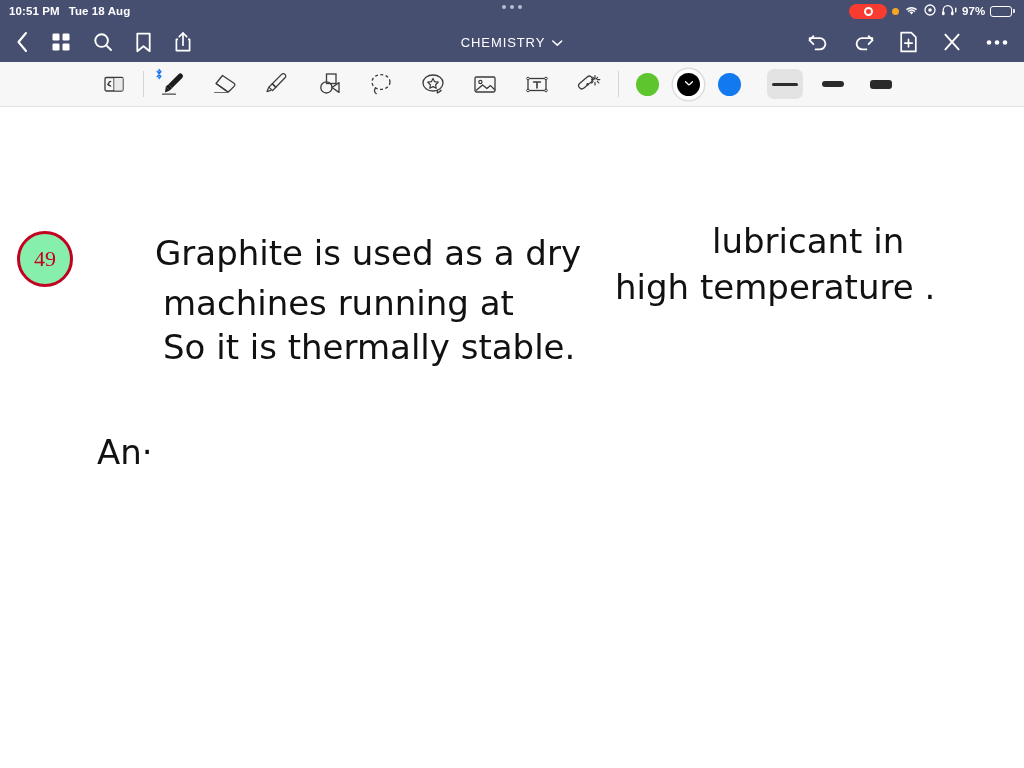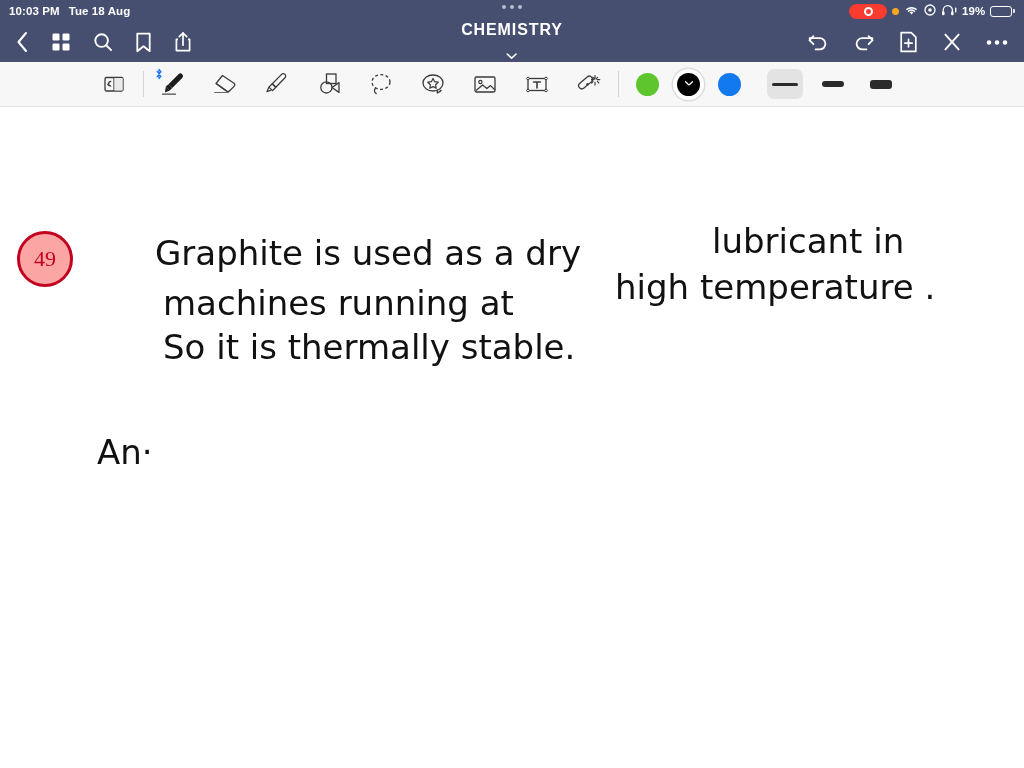--- a/index.html
+++ b/index.html
@@ -138,26 +138,25 @@
   }
   .nav-title {
     position: absolute;
     left: 50%;
     top: 50%;
     transform: translate(-50%, -50%);
     display: flex;
     align-items: center;
     gap: 7px;
     color: #ffffff;
-    font-size: 16px;
-    font-weight: bold;
+    font-size: 13px;
+    font-weight: normal;
     letter-spacing: 0.9px;
     cursor: pointer;
     white-space: nowrap;
-    flex-direction: column;
   }
 
   
   .toolbar {
     position: relative;
     height: 45px;
     background: #f7f7f7;
     border-bottom: 1px solid #e2e2e2;
     display: flex;
     align-items: center;
@@ -247,21 +246,21 @@
     background: #ffffff;
   }
   .page-badge {
     position: absolute;
     left: 17px;
     top: 124px;
     width: 56px;
     height: 56px;
     border-radius: 50%;
     border: 3.5px solid #c2001f;
-    background: #fca5a5;
+    background: #86efac;
     color: #c2001f;
     display: flex;
     align-items: center;
     justify-content: center;
     font-size: 22px;
     font-weight: 500;
     box-sizing: border-box;
     font-family: "Liberation Serif", serif;
   }
   .ink {
@@ -278,21 +277,21 @@
     font-weight: 400;
   }
 </style>
 </head>
 <body>
 
 <div class="app">
 
   <div class="statusbar">
     <div class="status-left">
-      <span>10:03 PM</span>
+      <span>10:51 PM</span>
       <span>Tue 18 Aug</span>
     </div>
 
     <div class="multitask-dots">
       <i></i>
       <i></i>
       <i></i>
     </div>
 
     <div class="status-right">
@@ -314,21 +313,21 @@
         </svg>
       </span>
       <span>
         <svg width="16" height="12" viewBox="0 0 16 12">
           <path d="M2.2 8.4V6.2a4.6 4.6 0 0 1 9.2 0v2.2" stroke="#fff" stroke-width="1.3" fill="none" stroke-linecap="round"></path>
           <rect x="1" y="7.6" width="2.6" height="3.6" rx="1.2" fill="#fff"></rect>
           <rect x="10" y="7.6" width="2.6" height="3.6" rx="1.2" fill="#fff"></rect>
           <rect x="14" y="3.5" width="1.4" height="5" rx="0.7" fill="#fff"></rect>
         </svg>
       </span>
-      <span class="pct">19%</span>
+      <span class="pct">97%</span>
       <span class="battery">
         <span class="body">
           <span class="fill"></span>
         </span>
         <span class="cap"></span>
       </span>
     </div>
   </div>
 
   <div class="navbar">

